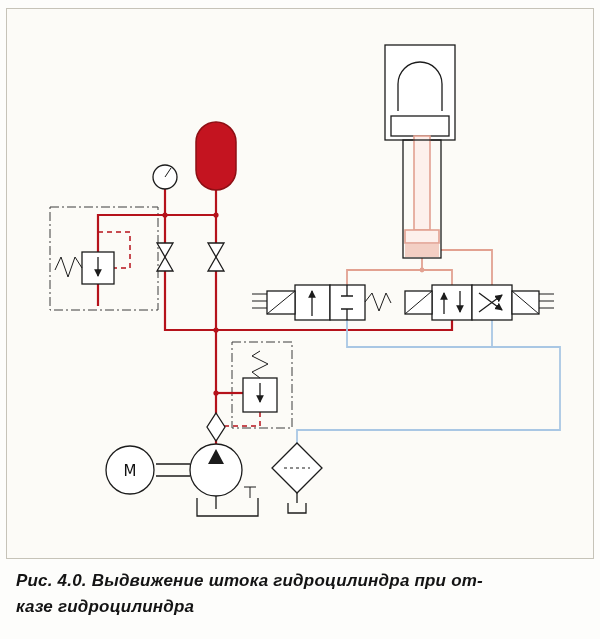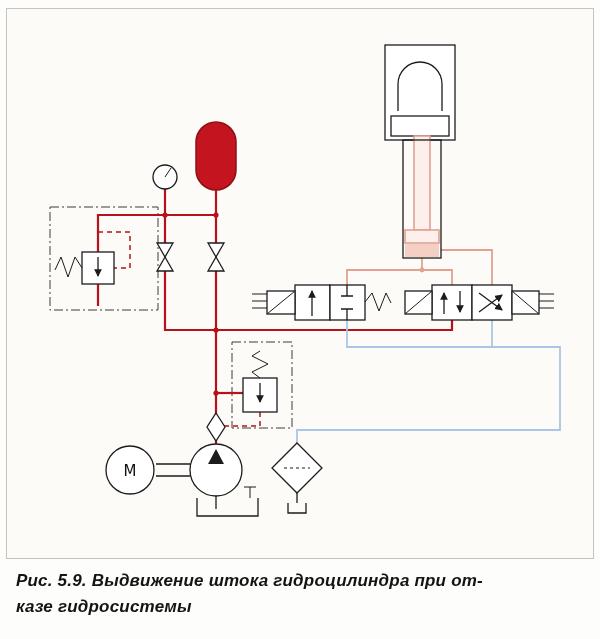--- a/index.html
+++ b/index.html
@@ -155,17 +155,17 @@
     <g>
       <circle class="dot-p" cx="165" cy="215" r="2.6"></circle>
       <circle class="dot-p" cx="216" cy="215" r="2.6"></circle>
       <circle class="dot-p" cx="216" cy="330" r="2.6"></circle>
       <circle class="dot-p" cx="216" cy="393" r="2.6"></circle>
       <circle class="dot-c" cx="422" cy="270" r="2.4"></circle>
     </g>
   </svg>
 
   <div class="caption">
-    <span>Рис. 5.9. Выдвижение штока гидроцилиндра при от-</span><br>
-    <span>казе гидросистемы</span>
+    <span>Рис. 4.0. Выдвижение штока гидроцилиндра при от-</span><br>
+    <span>казе гидроцилиндра</span>
   </div>
 
 </div>
 
 </body></html>

